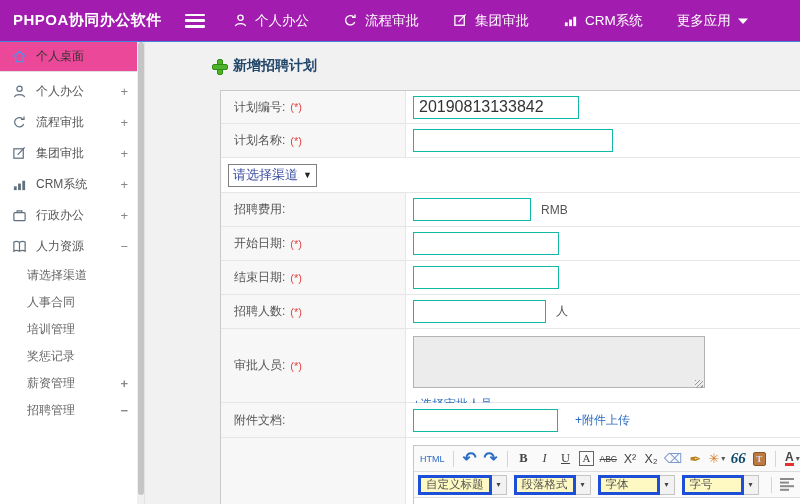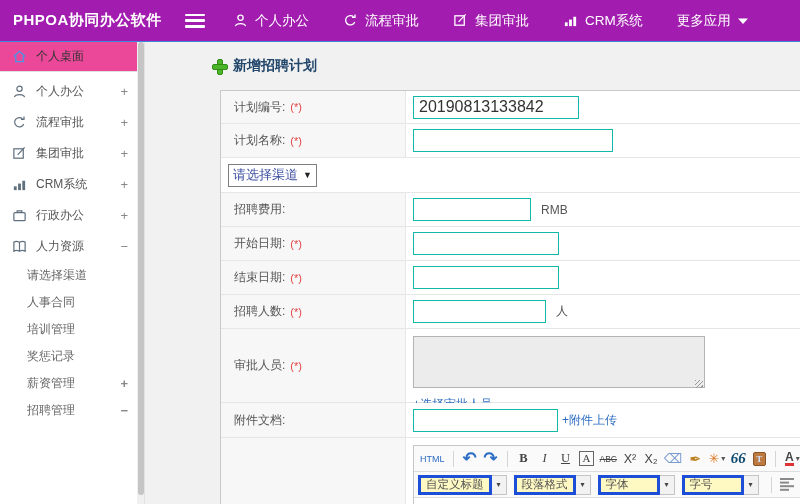--- a/index.html
+++ b/index.html
@@ -58,21 +58,21 @@
   .selectbox { height:23px; border:1px solid #7e7e7e; background:#fff; display:inline-flex; align-items:center; padding:0 4px; cursor:pointer; }
   .selectbox .sel-text { font-size:13px; color:#3b4ea0; }
   .selectbox .sel-caret { font-size:9px; color:#222; margin-left:5px; }
   .col { display:flex; flex-direction:column; justify-content:flex-start; padding-top:7px; align-items:flex-start; }
   .approver-ta { width:292px; height:52px; background:#ececec; border:1px solid #b3b3b3; resize:none; }
   .ta-wrap { position:relative; }
   .ta-wrap::after { content:""; position:absolute; right:2px; bottom:4px; width:8px; height:8px;
       background:repeating-linear-gradient(135deg,#999 0 1px,transparent 1px 3px); }
   .blue-link { font-size:12px; color:#2e6ec2; text-decoration:none; cursor:pointer; }
   .ta-link { margin-top:4px; }
-  .attach-link { margin-left:4px;text-align:center; }
+  .attach-link { margin-left:17px;text-align:center; }
 
   
   .editor-row .flabel { background:#f7f7f7; }
   .editor { width:560px; margin-top:7px; border:1px solid #c6c6c6; background:#fff; }
   .tbar { display:flex; align-items:center; background:#fafafa; border-bottom:1px solid #ddd; padding:2px 4px; height:26px; white-space:nowrap; gap:1px; }
   .vsep { width:1px; height:16px; background:#d5d5d5; margin:0 5px; flex:none; }
   .tb { border:none; background:transparent; font-size:12.5px; color:#444; min-width:20px; height:21px;
         display:inline-flex; align-items:center; justify-content:center; cursor:pointer; border-radius:2px; padding:0 2px;
         font-family:"Liberation Serif","DejaVu Serif",serif; }
   .tb.sans { font-family:"Liberation Sans","DejaVu Sans",sans-serif; }

